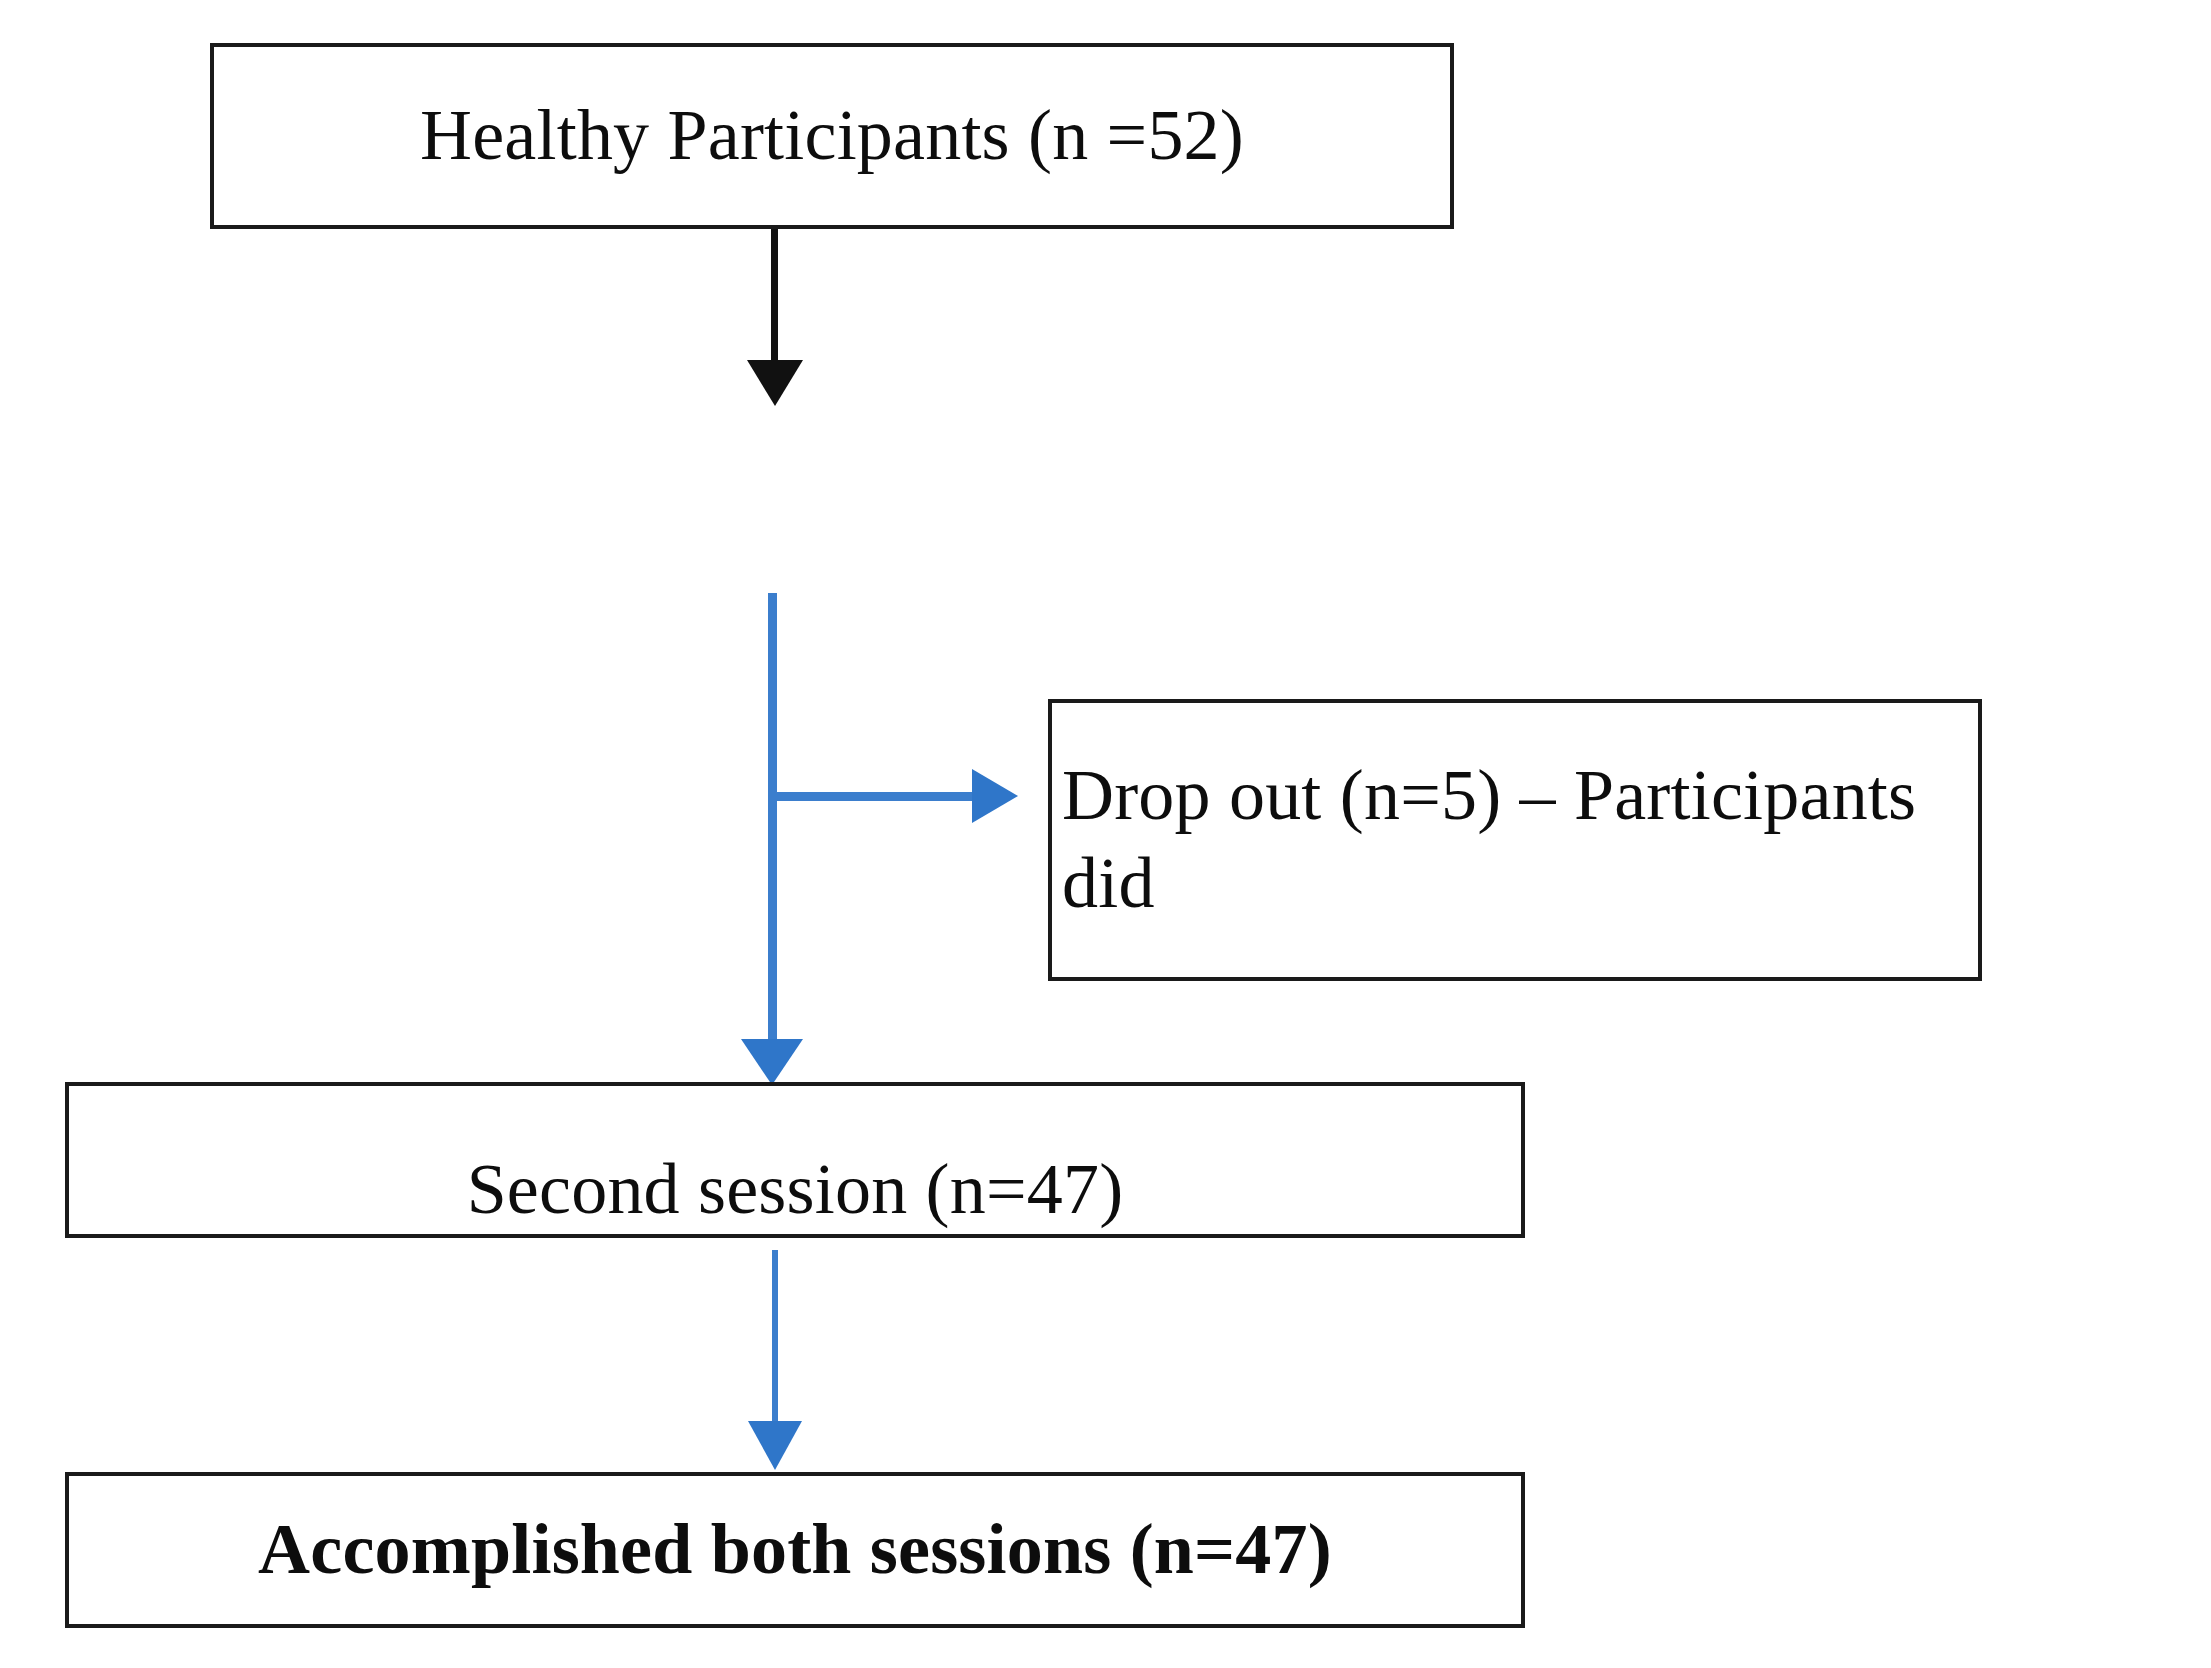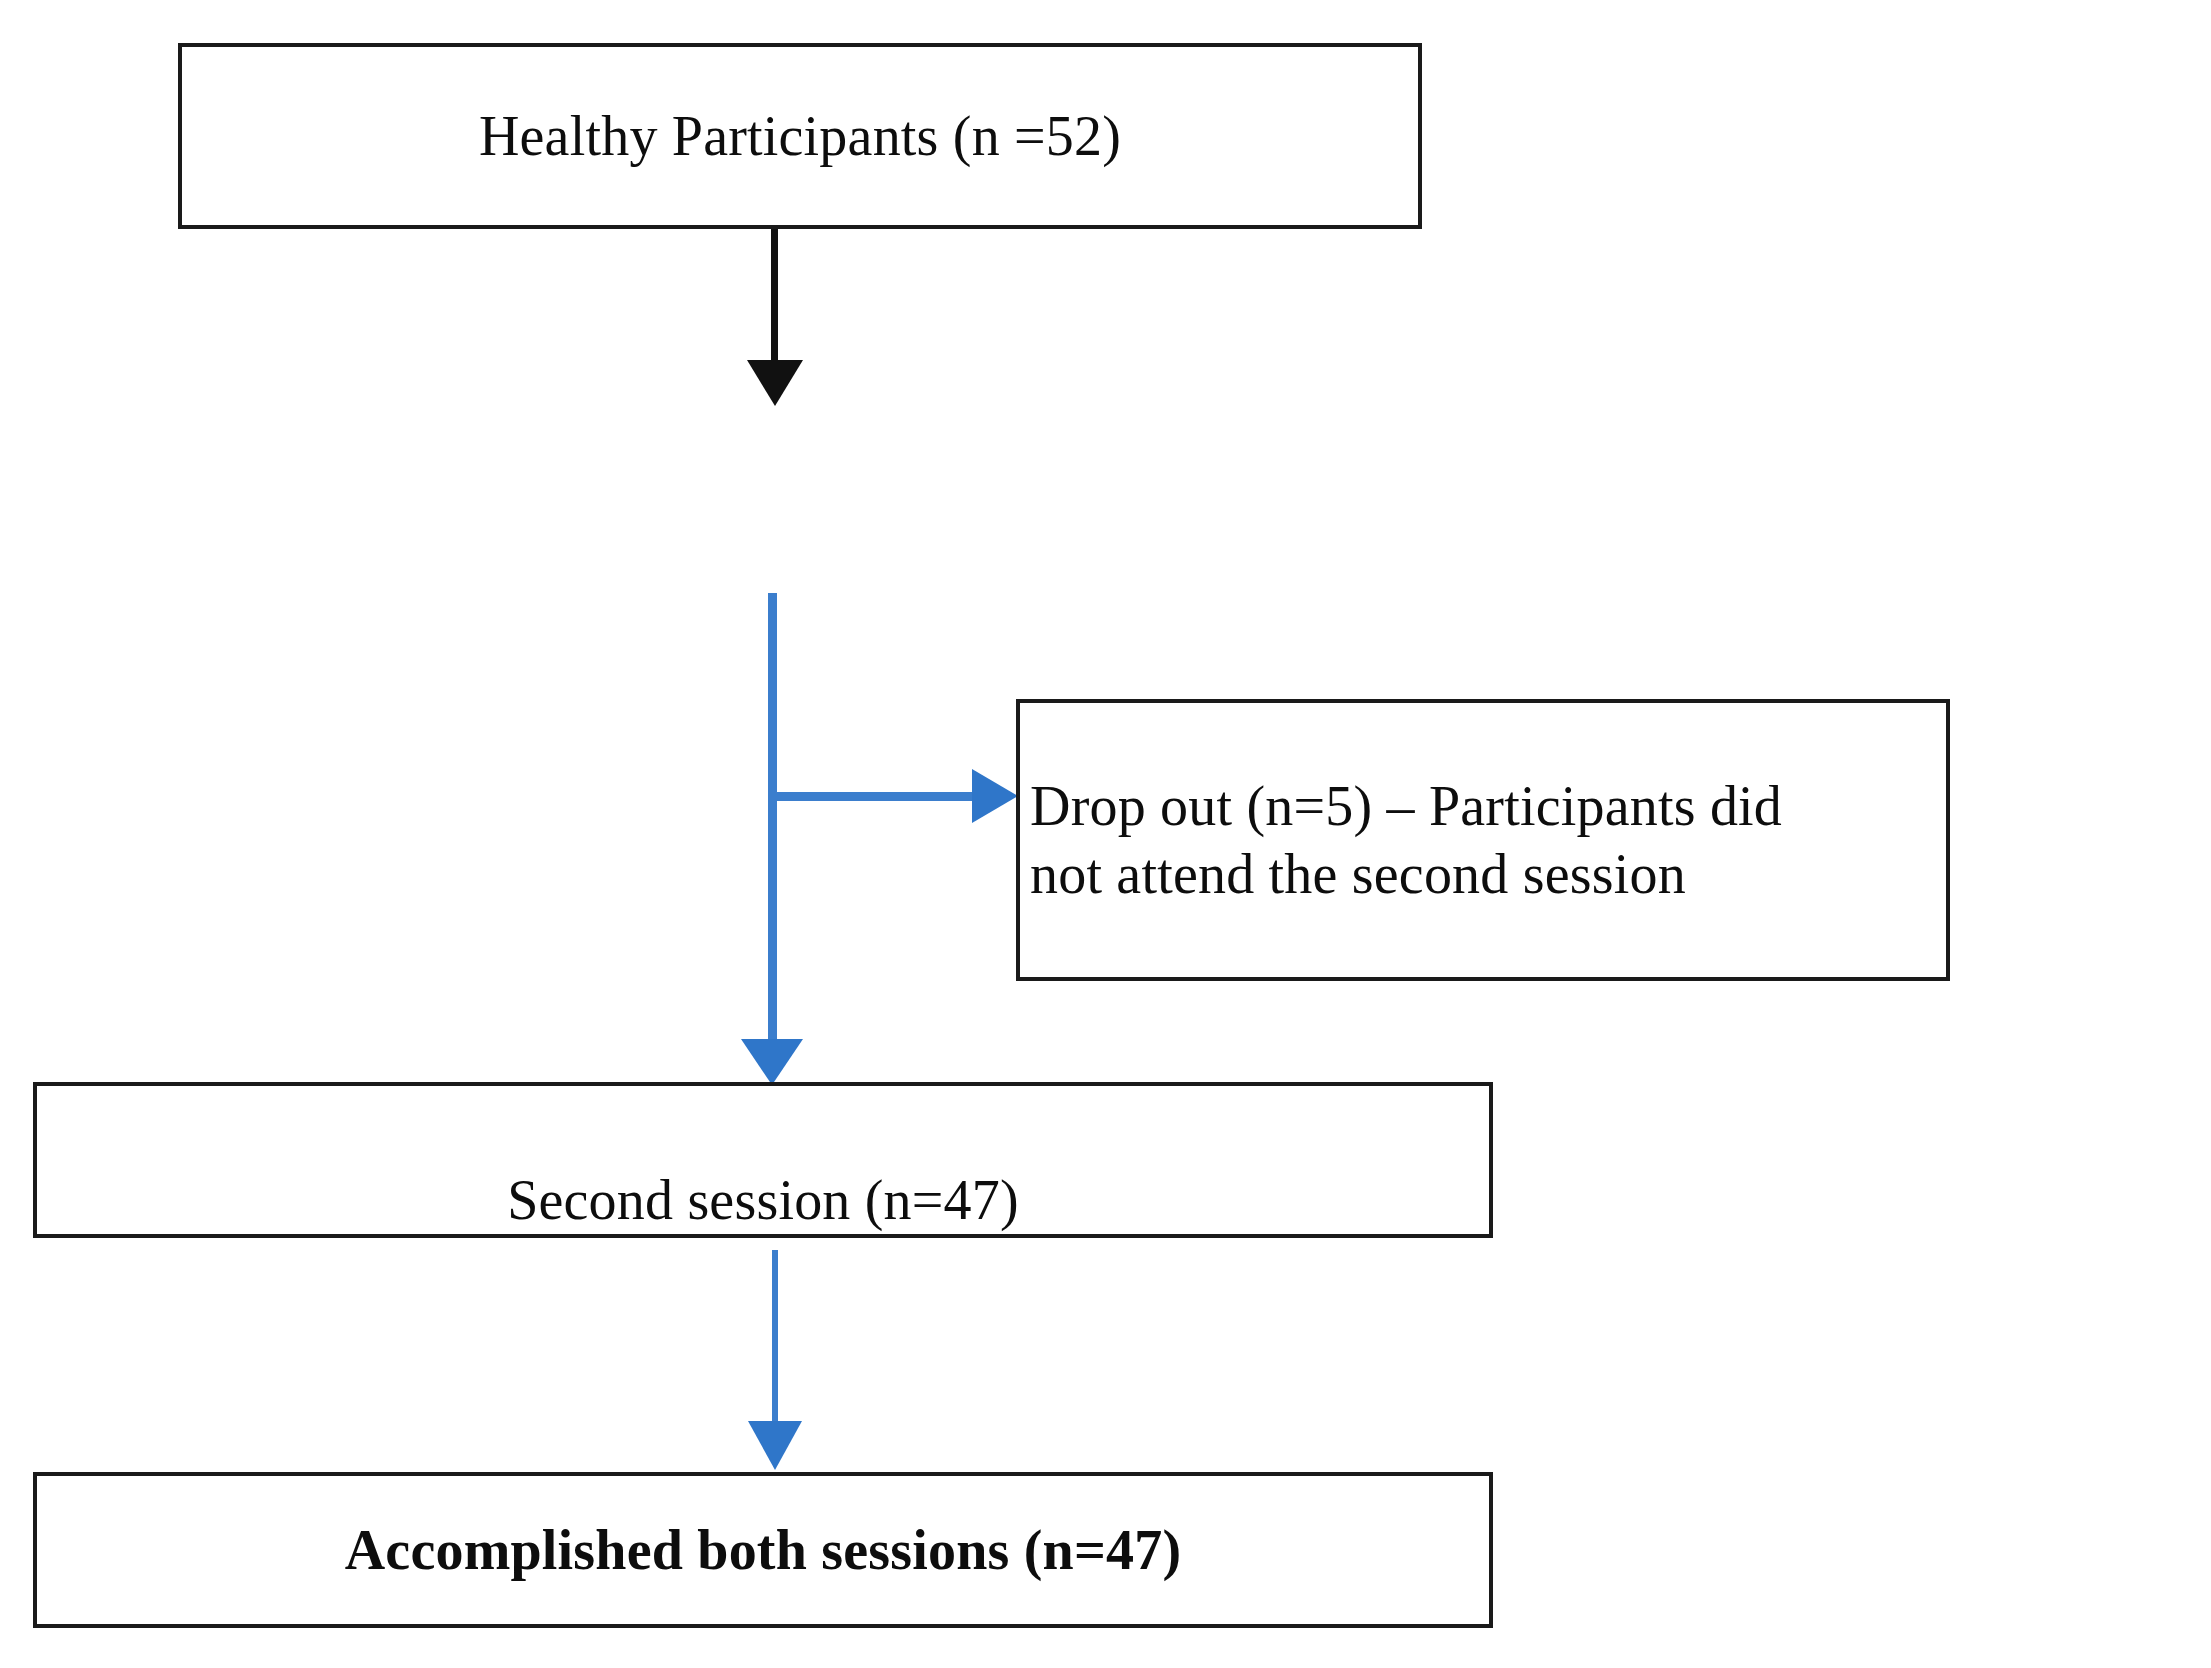--- a/index.html
+++ b/index.html
@@ -16,23 +16,24 @@
     font-family: "Liberation Serif", "DejaVu Serif", serif;
   }
   .node {
     position: absolute;
     box-sizing: border-box;
     background: #ffffff;
     border: 4.8px solid #1a1a1a;
     display: flex;
     align-items: center;
     color: #0d0d0d;
-    font-size: 56px;
+    font-size: 72px;
     line-height: 1.22;
     letter-spacing: 0.2px;
+    margin-left: 32px;
   }
   .node.center {
     justify-content: center;
     text-align: center;
   }
   .node.left {
     justify-content: flex-start;
     text-align: left;
     padding: 0 32px;
   }
@@ -118,21 +119,20 @@
 
   <div class="conn" id="conn-first-second-line"></div>
   <div class="conn" id="conn-first-second-head"></div>
 
   <div class="conn" id="conn-dropout-line"></div>
   <div class="conn" id="conn-dropout-head"></div>
 
   <div class="node left" id="box-dropout">
     <span class="txt">
       <span>Drop out (n=5) – Participants did</span><br>
-      <span>not attend the second session</span>
     </span>
   </div>
 
   <div class="node center" id="box-second">
     <span class="txt">Second session (n=47)</span>
   </div>
 
   <div class="conn" id="conn-second-acc-line"></div>
   <div class="conn" id="conn-second-acc-head"></div>
 

